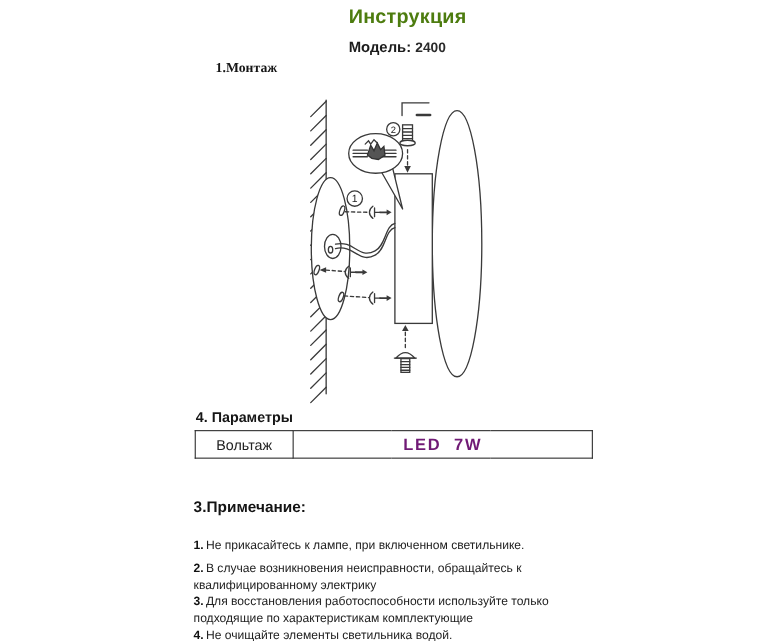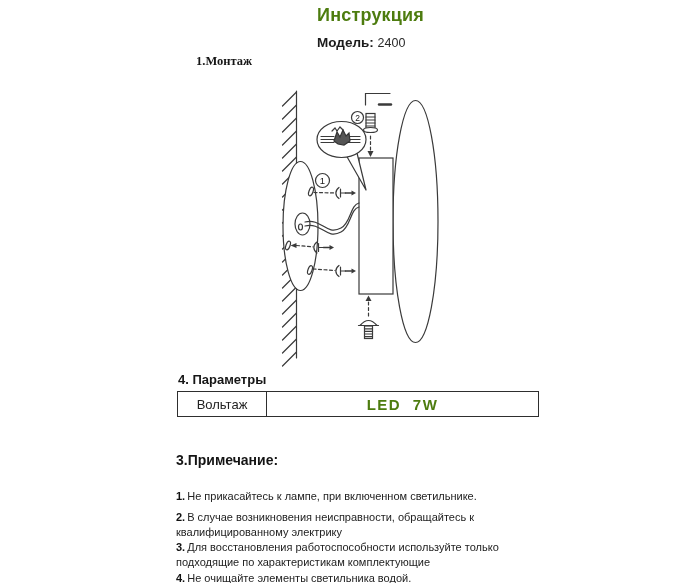--- a/index.html
+++ b/index.html
@@ -4,41 +4,41 @@
 <style>
   html,body{margin:0;padding:0;}
   body{
     width:700px;height:583px;position:relative;background:#ffffff;
     font-family:"Liberation Sans", sans-serif;color:#1f1f1f;overflow:hidden;
   }
   .abs{position:absolute;}
   .page-title{left:317px;top:5px;font-size:18px;font-weight:bold;letter-spacing:.2px;color:#4d7c0f;}
   .model-line{left:317px;top:35px;font-size:13.5px;color:#1c1c1c;}
   .model-line .lbl{font-weight:bold;}
-  .model-line .val{font-weight:normal;font-size:12.5px;color:#2a2a2a;}
+  .model-line .val{font-weight:bold;font-size:12.5px;color:#2a2a2a;}
   .sec1{left:196px;top:54px;font-size:12.5px;font-weight:bold;color:#161616;font-family:Liberation Serif, serif;}
   .sec2{left:178px;top:372px;font-size:13px;font-weight:bold;color:#161616;}
   .sec3{left:176px;top:452px;font-size:14px;font-weight:bold;color:#141414;}
 
   .diagram{left:270px;top:85px;}
 
   table.params{
     position:absolute;left:177px;top:391px;border-collapse:collapse;
     table-layout:fixed;width:361px;
   }
   table.params td{
     border:1.6px solid #2e2e2e;text-align:center;vertical-align:middle;
     padding:0;overflow:hidden;white-space:nowrap;
   }
   tr.r1 td{height:20px;}
   tr.r2 td{height:24px;}
   .c-plain{font-size:12px;color:#222;}
   .c-bold{font-size:12.5px;font-weight:bold;color:#111;}
   .c-power-lbl{font-size:13px;color:#222;}
-  .c-power-val{font-size:15px;font-weight:bold;letter-spacing:1.5px;word-spacing:6px;color:#4d7c0f;}
+  .c-power-val{font-size:15px;font-weight:bold;letter-spacing:1.5px;word-spacing:6px;color:#701a75;}
 
   .note{position:absolute;left:176px;width:372px;font-size:11px;line-height:15px;color:#222;margin-top:12px;}
   .note b{font-weight:bold;color:#111;margin-right:2px;}
 </style>
 </head>
 <body>
 
 <div class="abs page-title">Инструкция</div>
 
 <div class="abs model-line">

